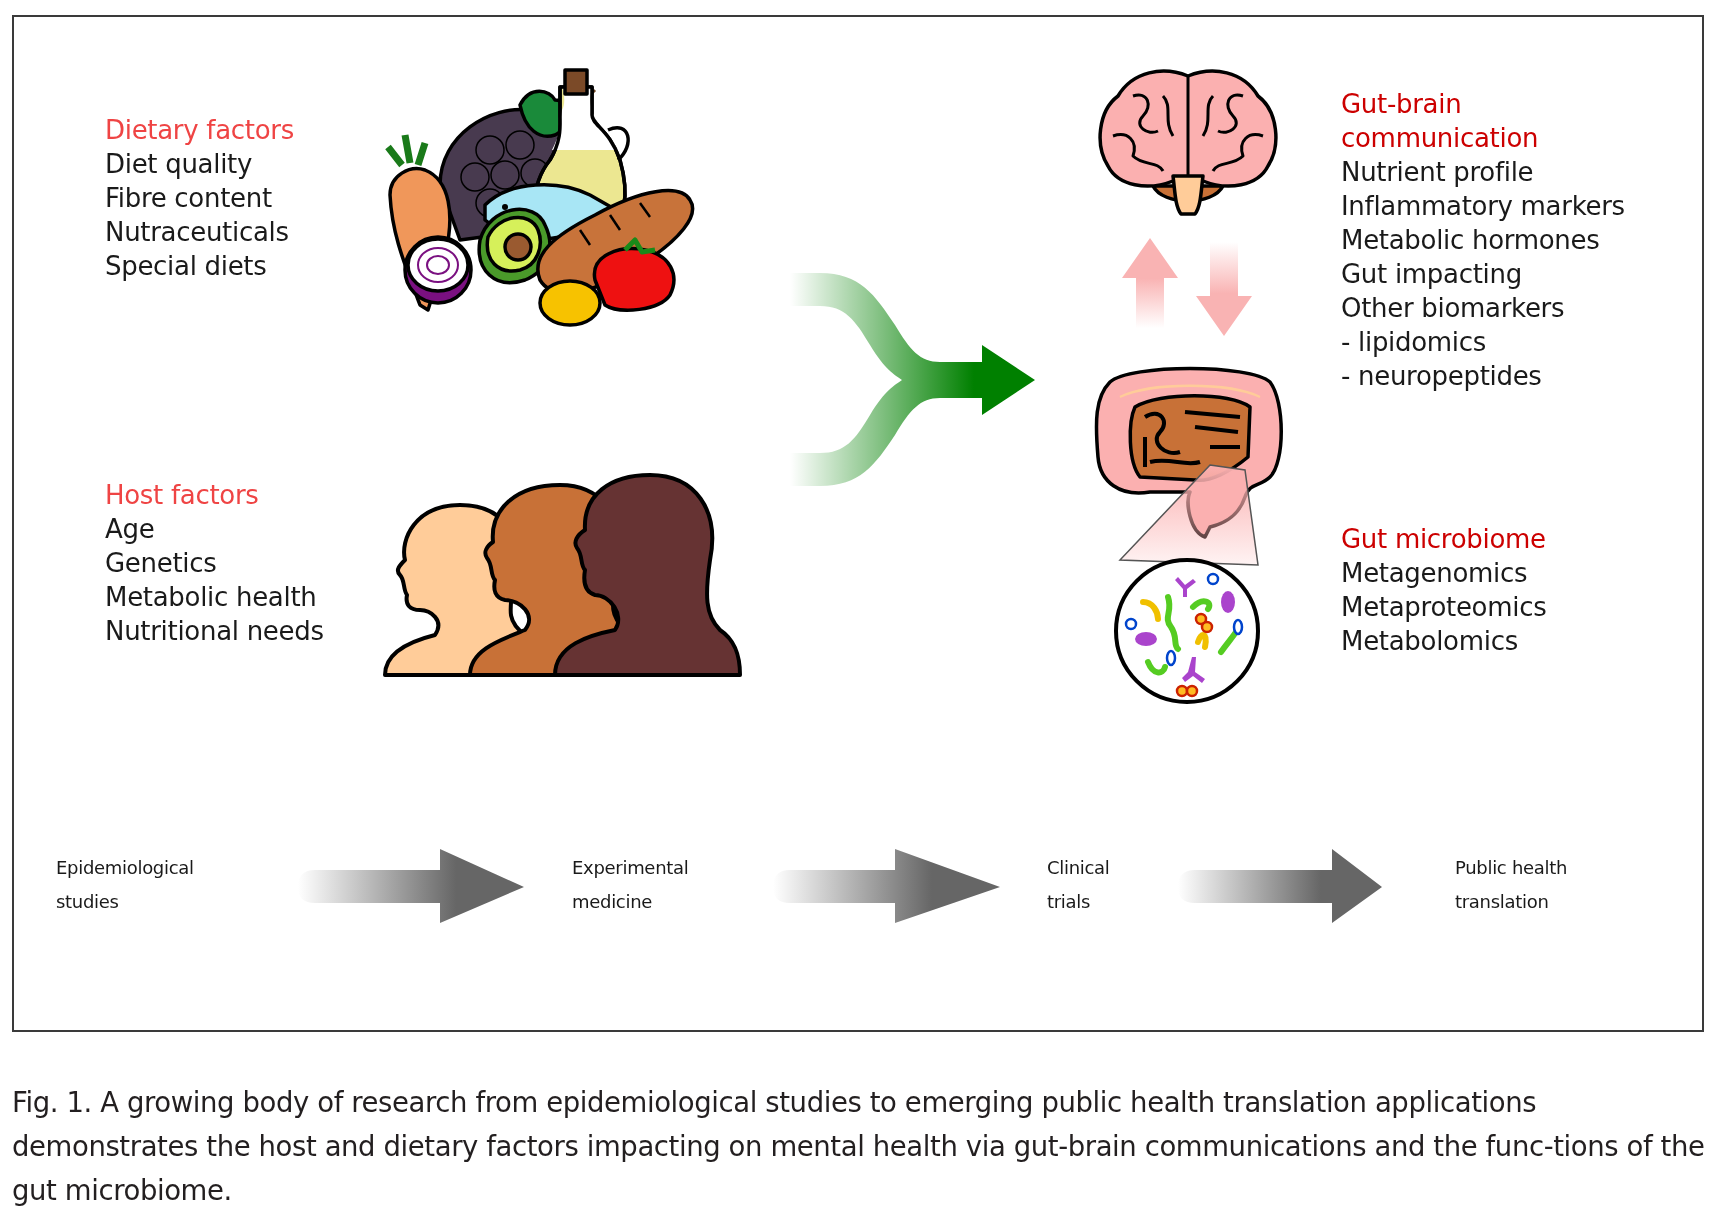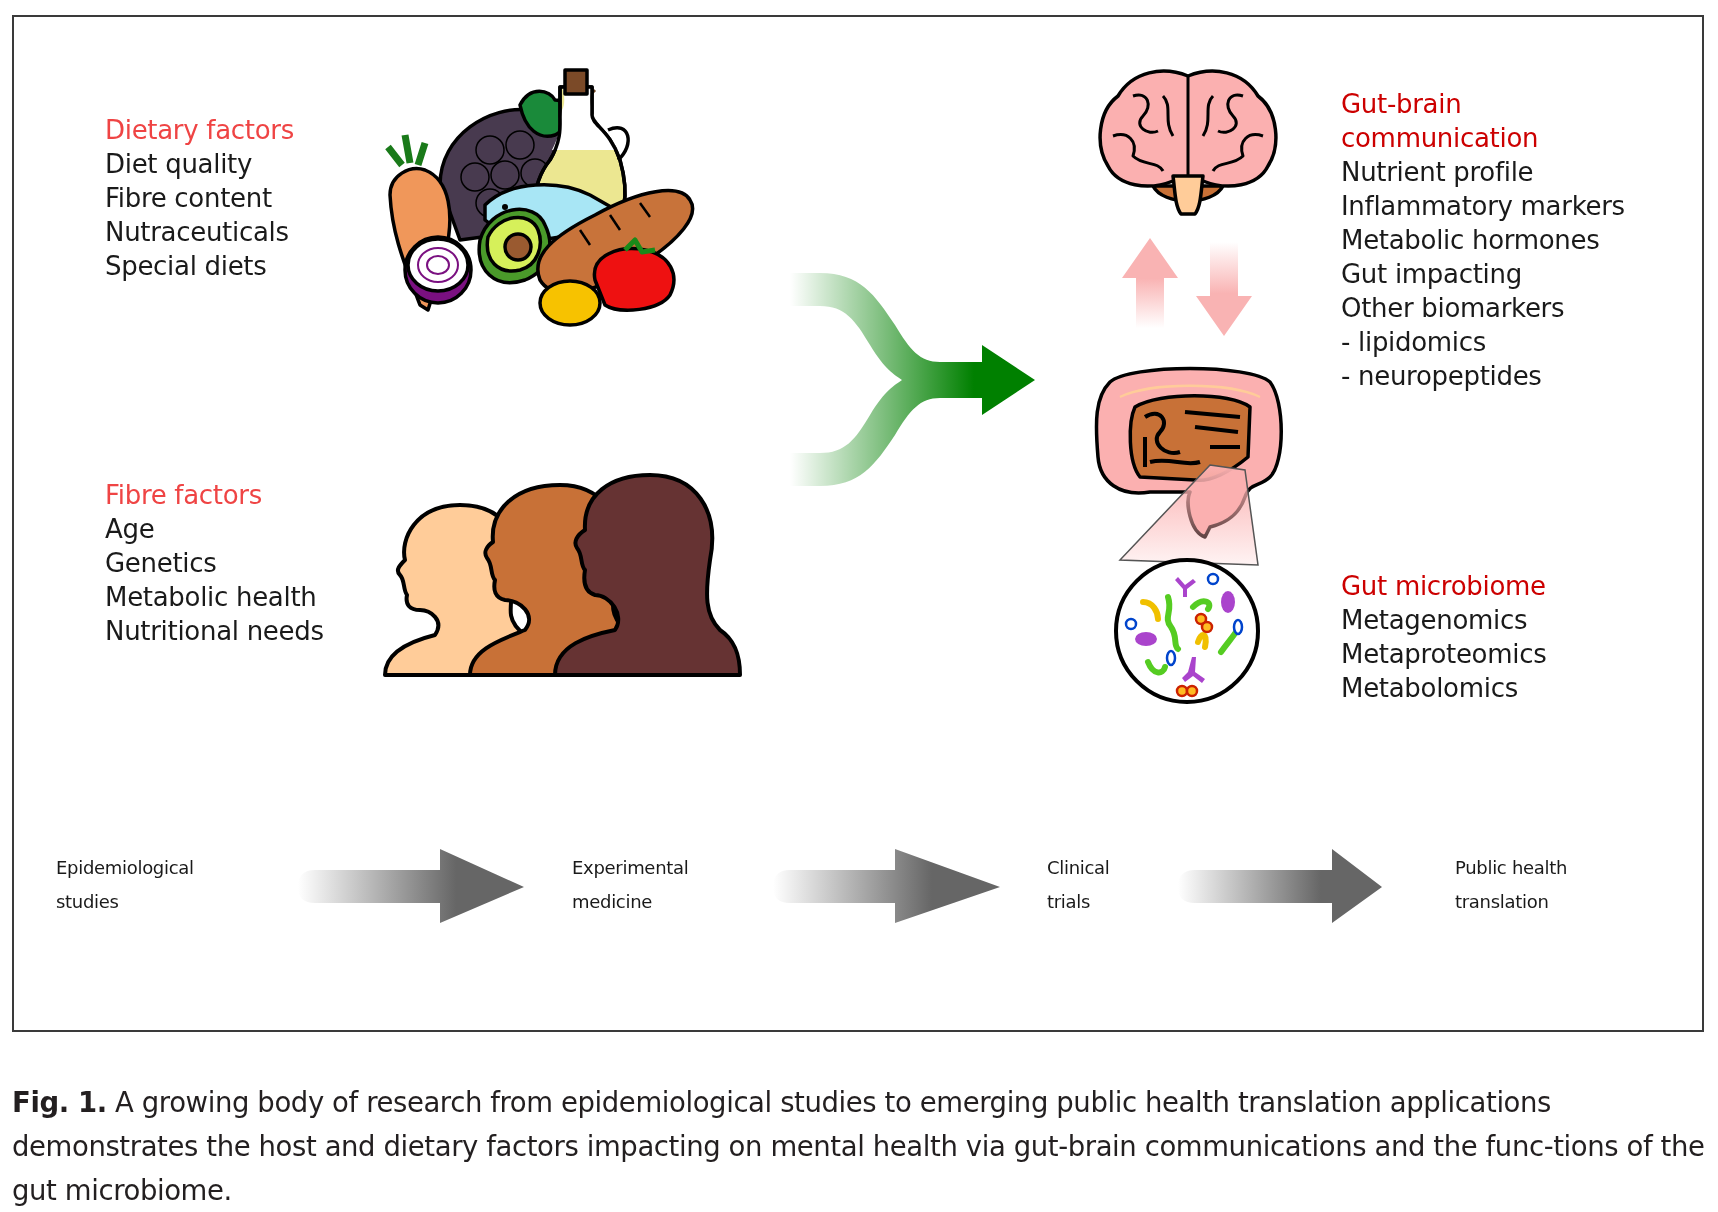--- a/index.html
+++ b/index.html
@@ -7,57 +7,57 @@
          font-family:"DejaVu Sans", sans-serif; color:#1a1a1a; }
   .frame { position:absolute; left:12px; top:15px; width:1692px; height:1017px;
            border:2px solid #3a3a3a; box-sizing:border-box; }
   .block { position:absolute; font-size:26px; line-height:34px; letter-spacing:-0.3px; }
   .block div { white-space:nowrap; }
   .green { color:#ef4444; }
   .red { color:#cc0000; }
   .stage { position:absolute; font-size:18px; line-height:34px; letter-spacing:-0.3px; white-space:nowrap; }
   .caption { position:absolute; left:12px; top:1080px; width:1700px; font-size:27.5px; line-height:44px;
              color:#231f20; letter-spacing:-0.4px; }
-  .caption b { font-weight:bold; }
+  .caption b { font-weight:normal; }
   svg { position:absolute; overflow:visible; }
 </style>
 </head>
 <body>
 
 <div class="frame"></div>
 
 <div class="block" style="left:105px; top:113px;">
   <div class="green">Dietary factors</div>
   <div>Diet quality</div>
   <div>Fibre content</div>
   <div>Nutraceuticals</div>
   <div>Special diets</div>
 </div>
 
 <div class="block" style="left:105px; top:478px;">
-  <div class="green">Fibre factors</div>
+  <div class="green">Host factors</div>
   <div>Age</div>
   <div>Genetics</div>
   <div>Metabolic health</div>
   <div>Nutritional needs</div>
 </div>
 
 <div class="block" style="left:1341px; top:87px;">
   <div class="red">Gut-brain</div>
   <div class="red">communication</div>
   <div>Nutrient profile</div>
   <div>Inflammatory markers</div>
   <div>Metabolic hormones</div>
   <div>Gut impacting</div>
   <div>Other biomarkers</div>
   <div>- lipidomics</div>
   <div>- neuropeptides</div>
 </div>
 
-<div class="block" style="left:1341px; top:522px;margin-top:47px;">
+<div class="block" style="left:1341px; top:522px;">
   <div class="red">Gut microbiome</div>
   <div>Metagenomics</div>
   <div>Metaproteomics</div>
   <div>Metabolomics</div>
 </div>
 
 <svg style="left:380px; top:65px;" width="360" height="265" viewBox="0 0 360 265">
   <g stroke="#000" stroke-width="3.5" stroke-linejoin="round">
 
     <path d="M60 120 C60 70 110 40 150 45 C190 50 205 80 200 120 L190 160 L80 175 Z" fill="#483a4f"></path>

